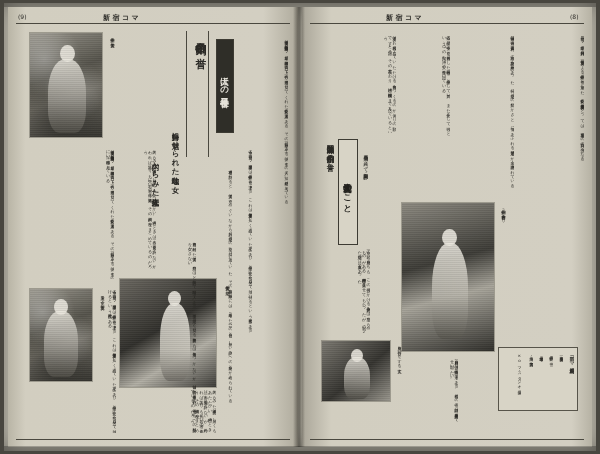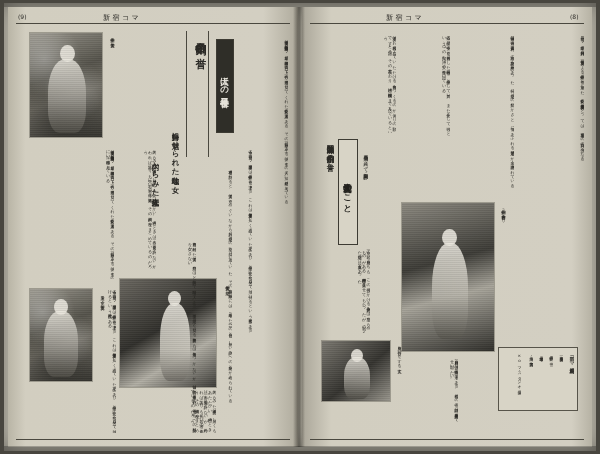--- a/index.html
+++ b/index.html
@@ -44,21 +44,21 @@
     line-height:1.06;
     letter-spacing:0.02em;
     overflow:hidden;
   }
   .tiny{font-size:4.1px;}
   .small{font-size:5px;}
   .hdr{font-size:7.5px;font-weight:bold;}
   .bighdr{font-size:11px;font-weight:bold;letter-spacing:0.06em;}
   .running{
     position:absolute;
-    font-size:7px;font-weight:normal;color:#2b2a26;
+    font-size:7px;font-weight:bold;color:#2b2a26;
     letter-spacing:0.35em;
   }
   .pageno{
     position:absolute;font-size:6px;color:#2b2a26;
   }
   .rule{
     position:absolute;background:#4a483f;
   }
   .photo{
     position:absolute;

